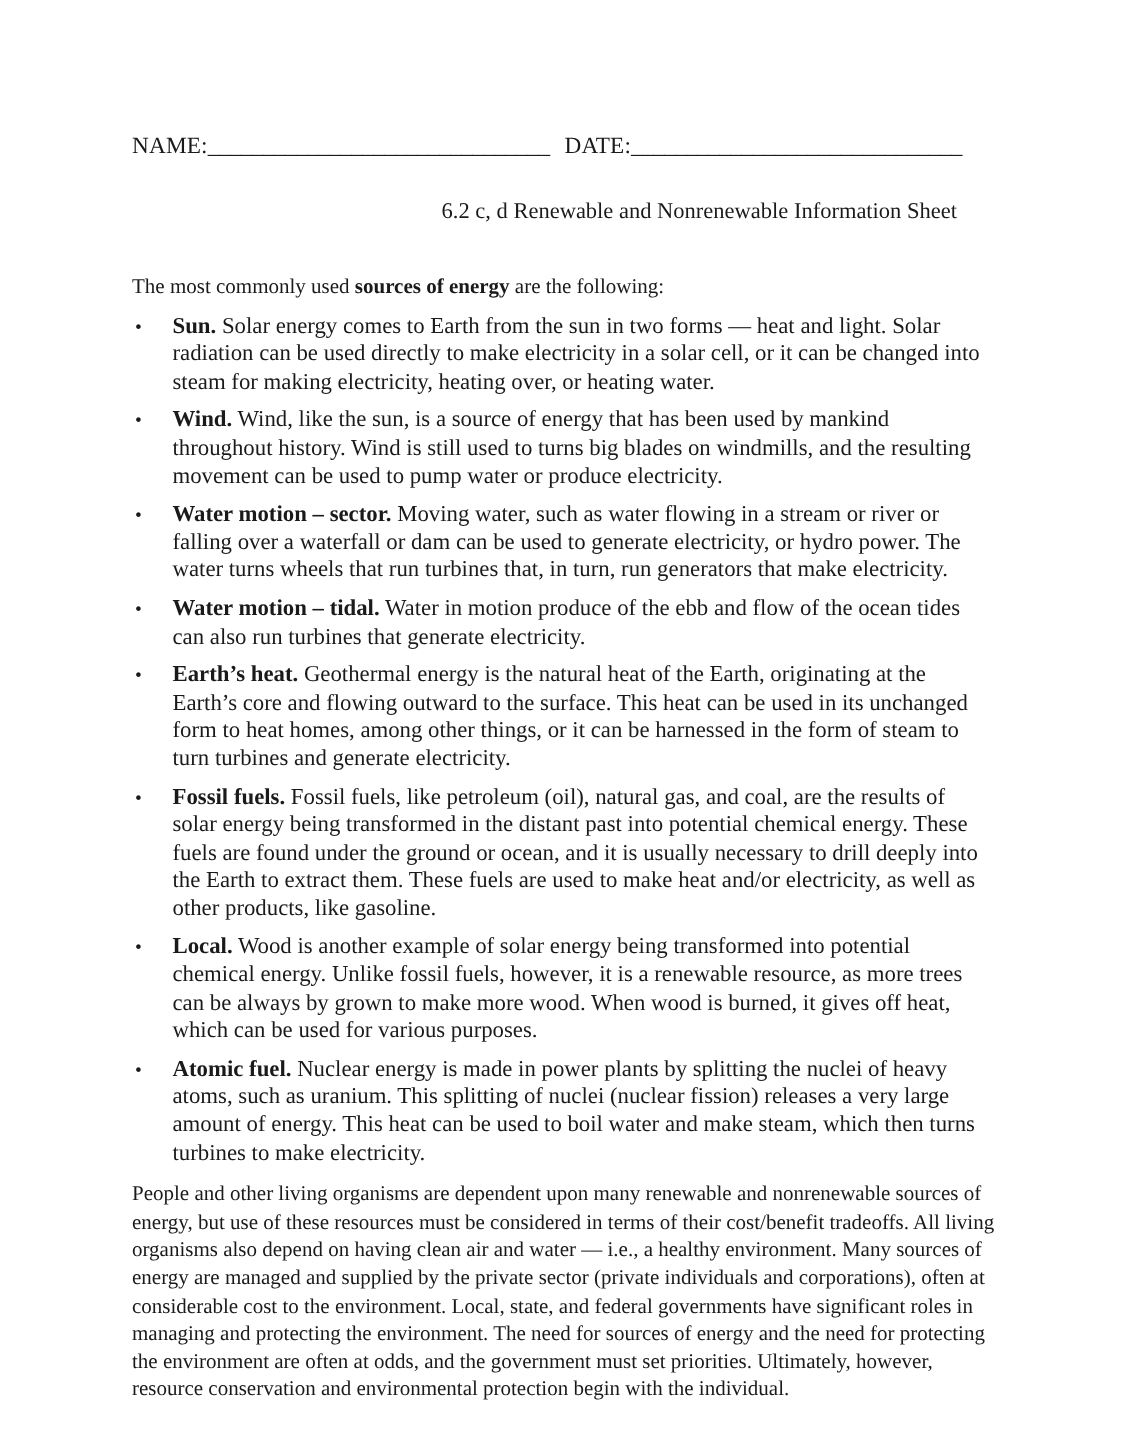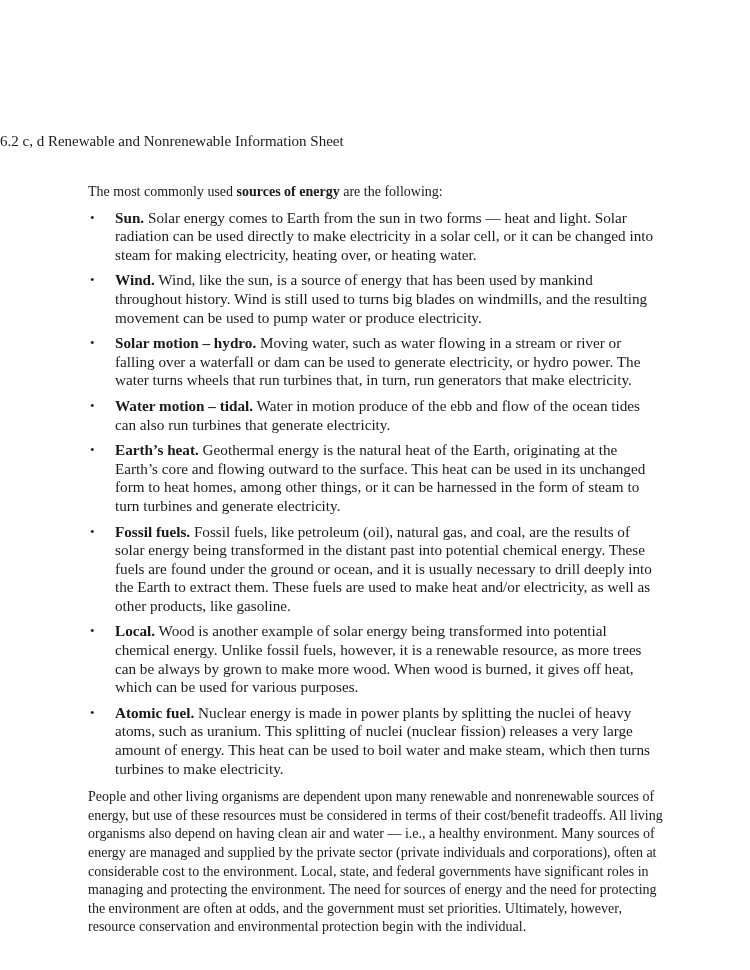--- a/index.html
+++ b/index.html
@@ -38,21 +38,21 @@
     letter-spacing: -0.4px;
   }
   .gap-date { padding-left: 10px; }
 
   
   .doc-title {
     position: absolute;
     left: 0;
     top: 131px;
     width: 638px;
-    text-align: left;
+    text-align: right;
     font-size: 15px;
     line-height: 20px;
   }
 
   
   .body-block {
     position: absolute;
     left: 88px;
     top: 183px;
     width: 575px;
@@ -89,36 +89,39 @@
   .term { font-weight: bold; }
   .closing {
     margin-top: 10px;
   }
 </style>
 </head>
 <body>
 
 <div class="page">
 
+  <div class="header-line">
+    <span>NAME:</span><span class="rule">_______________________________</span><span class="gap-date">DATE:</span><span class="rule">______________________________</span>
+  </div>
 
   <div class="doc-title">6.2 c, d Renewable and Nonrenewable Information Sheet</div>
 
   <div class="body-block">
 
     <p class="para intro"><span>The most commonly used </span><span class="term">sources of energy</span><span> are the following:</span></p>
 
     <ul class="sources">
       <li>
         <span class="bullet-dot">•</span><span class="term">Sun.</span><span> Solar energy comes to Earth from the sun in two forms — heat and light. Solar radiation can be used directly to make electricity in a solar cell, or it can be changed into steam for making electricity, heating over, or heating water.</span>
       </li>
       <li>
         <span class="bullet-dot">•</span><span class="term">Wind.</span><span> Wind, like the sun, is a source of energy that has been used by mankind throughout history. Wind is still used to turns big blades on windmills, and the resulting movement can be used to pump water or produce electricity.</span>
       </li>
       <li>
-        <span class="bullet-dot">•</span><span class="term">Solar motion – hydro.</span><span> Moving water, such as water flowing in a stream or river or falling over a waterfall or dam can be used to generate electricity, or hydro power. The water turns wheels that run turbines that, in turn, run generators that make electricity.</span>
+        <span class="bullet-dot">•</span><span class="term">Water motion – sector.</span><span> Moving water, such as water flowing in a stream or river or falling over a waterfall or dam can be used to generate electricity, or hydro power. The water turns wheels that run turbines that, in turn, run generators that make electricity.</span>
       </li>
       <li>
         <span class="bullet-dot">•</span><span class="term">Water motion – tidal.</span><span> Water in motion produce of the ebb and flow of the ocean tides can also run turbines that generate electricity.</span>
       </li>
       <li>
         <span class="bullet-dot">•</span><span class="term">Earth’s heat.</span><span> Geothermal energy is the natural heat of the Earth, originating at the Earth’s core and flowing outward to the surface. This heat can be used in its unchanged form to heat homes, among other things, or it can be harnessed in the form of steam to turn turbines and generate electricity.</span>
       </li>
       <li>
         <span class="bullet-dot">•</span><span class="term">Fossil fuels.</span><span> Fossil fuels, like petroleum (oil), natural gas, and coal, are the results of solar energy being transformed in the distant past into potential chemical energy. These fuels are found under the ground or ocean, and it is usually necessary to drill deeply into the Earth to extract them. These fuels are used to make heat and/or electricity, as well as other products, like gasoline.</span>
       </li>

